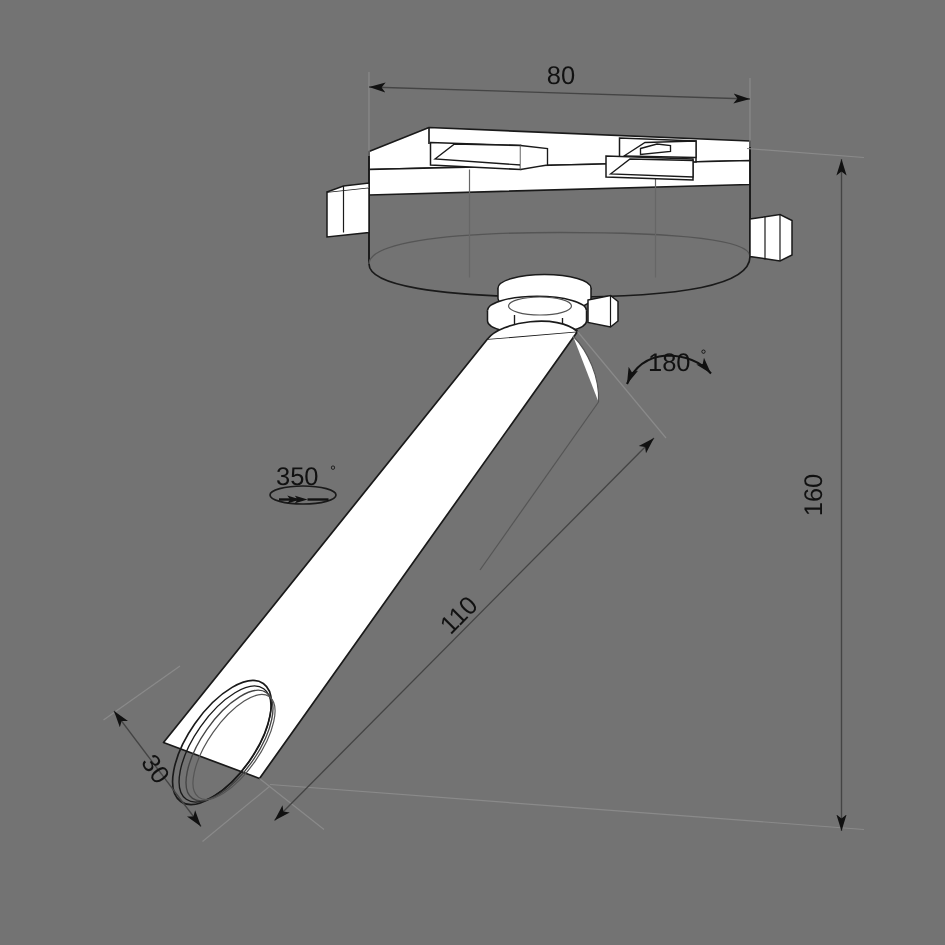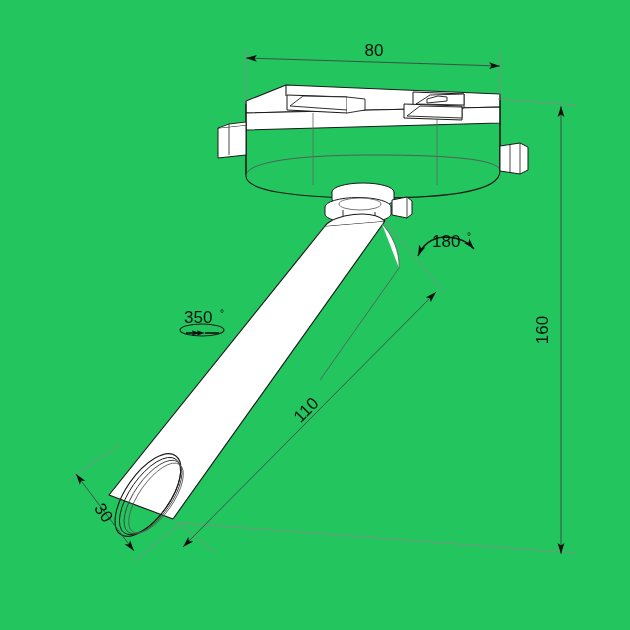--- a/index.html
+++ b/index.html
@@ -4,21 +4,21 @@
 <style>
   html, body {
     margin: 0;
     padding: 0;
     background: #ffffff;
   }
   #page {
     position: relative;
     width: 630px;
     height: 630px;
-    background: #22c55e;
+    background: #737373;
     overflow: hidden;
     font-family: "Liberation Sans", sans-serif;
   }
   #drawing {
     position: absolute;
     left: 0;
     top: 0;
     width: 630px;
     height: 630px;
   }

